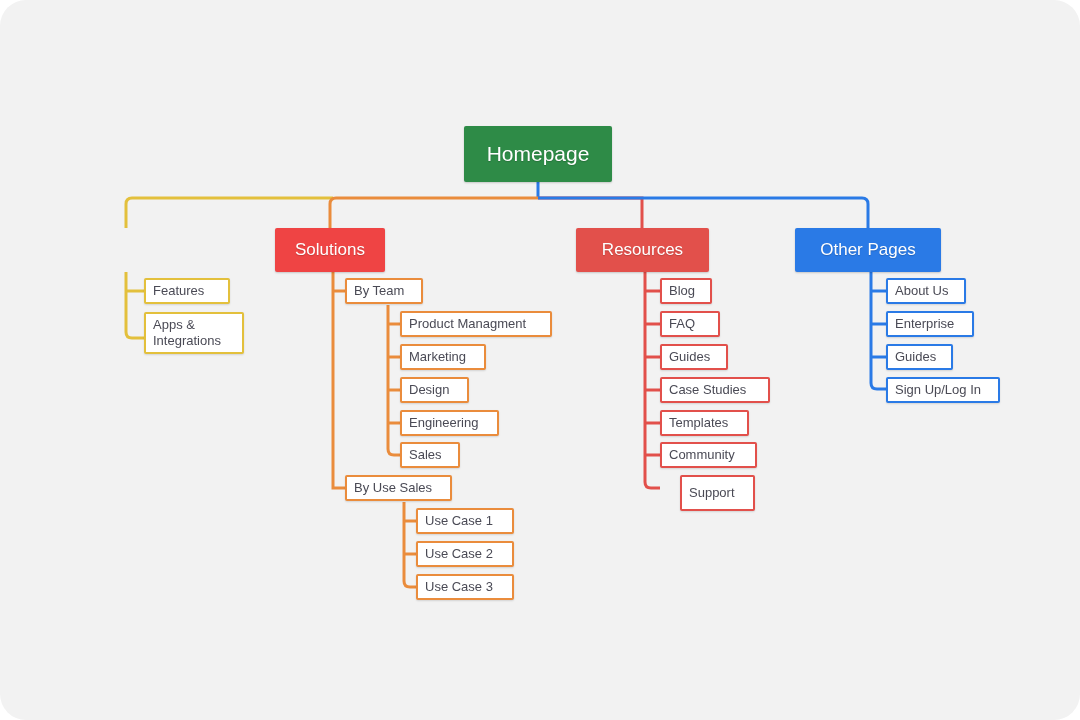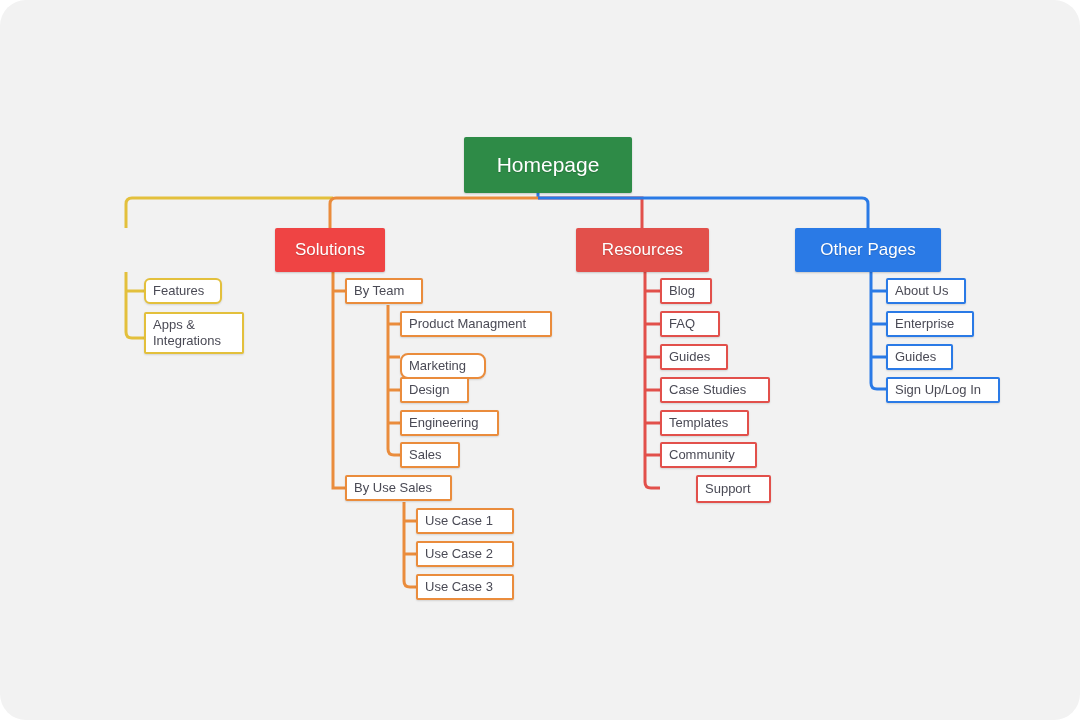--- a/index.html
+++ b/index.html
@@ -119,53 +119,53 @@
       <path d="M645,390 L660,390" fill="none" stroke="#e2504b" stroke-width="3"></path>
       <path d="M645,423 L660,423" fill="none" stroke="#e2504b" stroke-width="3"></path>
       <path d="M645,455 L660,455" fill="none" stroke="#e2504b" stroke-width="3"></path>
 
       <path d="M871,272 L871,383 Q871,389 877,389 L886,389" fill="none" stroke="#2a7ae6" stroke-width="3"></path>
       <path d="M871,291 L886,291" fill="none" stroke="#2a7ae6" stroke-width="3"></path>
       <path d="M871,324 L886,324" fill="none" stroke="#2a7ae6" stroke-width="3"></path>
       <path d="M871,357 L886,357" fill="none" stroke="#2a7ae6" stroke-width="3"></path>
     </svg>
 
-    <div class="node root" style="left:464px; top:137px; width:168px; height:56px; background:#2e8b47;">Homepage</div>
+    <div class="node root" style="left:464px; top:126px; width:148px; height:56px; background:#2e8b47;">Homepage</div>
 
 
-    <div class="node leaf" style="left:144px; top:278px; width:78px; height:26px; border-color:#e3c03c;border-radius:6px;">Features</div>
+    <div class="node leaf" style="left:144px; top:278px; width:86px; height:26px; border-color:#e3c03c;">Features</div>
 
     <div class="node leaf multiline" style="left:144px; top:312px; width:100px; height:42px; border-color:#e3c03c;">Apps &amp;
 Integrations</div>
 
     <div class="node section" style="left:275px; top:228px; width:110px; height:44px; background:#ef4444;">Solutions</div>
 
     <div class="node leaf" style="left:345px; top:278px; width:78px; height:26px; border-color:#ea8c3c;">By Team</div>
 
     <div class="node leaf" style="left:400px; top:311px; width:152px; height:26px; border-color:#ea8c3c;">Product Managment</div>
-    <div class="node leaf" style="left:400px; top:353px; width:86px; height:26px; border-color:#ea8c3c;border-radius:8px;">Marketing</div>
+    <div class="node leaf" style="left:400px; top:344px; width:86px; height:26px; border-color:#ea8c3c;">Marketing</div>
     <div class="node leaf" style="left:400px; top:377px; width:69px; height:26px; border-color:#ea8c3c;">Design</div>
     <div class="node leaf" style="left:400px; top:410px; width:99px; height:26px; border-color:#ea8c3c;">Engineering</div>
     <div class="node leaf" style="left:400px; top:442px; width:60px; height:26px; border-color:#ea8c3c;">Sales</div>
 
     <div class="node leaf" style="left:345px; top:475px; width:107px; height:26px; border-color:#ea8c3c;">By Use Sales</div>
 
     <div class="node leaf" style="left:416px; top:508px; width:98px; height:26px; border-color:#ea8c3c;">Use Case 1</div>
     <div class="node leaf" style="left:416px; top:541px; width:98px; height:26px; border-color:#ea8c3c;">Use Case 2</div>
     <div class="node leaf" style="left:416px; top:574px; width:98px; height:26px; border-color:#ea8c3c;">Use Case 3</div>
 
     <div class="node section" style="left:576px; top:228px; width:133px; height:44px; background:#e2504b;">Resources</div>
 
     <div class="node leaf" style="left:660px; top:278px; width:52px; height:26px; border-color:#e2504b;">Blog</div>
     <div class="node leaf" style="left:660px; top:311px; width:60px; height:26px; border-color:#e2504b;">FAQ</div>
     <div class="node leaf" style="left:660px; top:344px; width:68px; height:26px; border-color:#e2504b;">Guides</div>
     <div class="node leaf" style="left:660px; top:377px; width:110px; height:26px; border-color:#e2504b;">Case Studies</div>
     <div class="node leaf" style="left:660px; top:410px; width:89px; height:26px; border-color:#e2504b;">Templates</div>
     <div class="node leaf" style="left:660px; top:442px; width:97px; height:26px; border-color:#e2504b;">Community</div>
-    <div class="node leaf" style="left:696px; top:475px; width:75px; height:28px; border-color:#e2504b;">Support</div>
+    <div class="node leaf" style="left:680px; top:475px; width:75px; height:36px; border-color:#e2504b;">Support</div>
 
     <div class="node section" style="left:795px; top:228px; width:146px; height:44px; background:#2a7ae6;">Other Pages</div>
 
     <div class="node leaf" style="left:886px; top:278px; width:80px; height:26px; border-color:#2a7ae6;">About Us</div>
     <div class="node leaf" style="left:886px; top:311px; width:88px; height:26px; border-color:#2a7ae6;">Enterprise</div>
     <div class="node leaf" style="left:886px; top:344px; width:67px; height:26px; border-color:#2a7ae6;">Guides</div>
     <div class="node leaf" style="left:886px; top:377px; width:114px; height:26px; border-color:#2a7ae6;">Sign Up/Log In</div>
 
   </div>
 </div>

